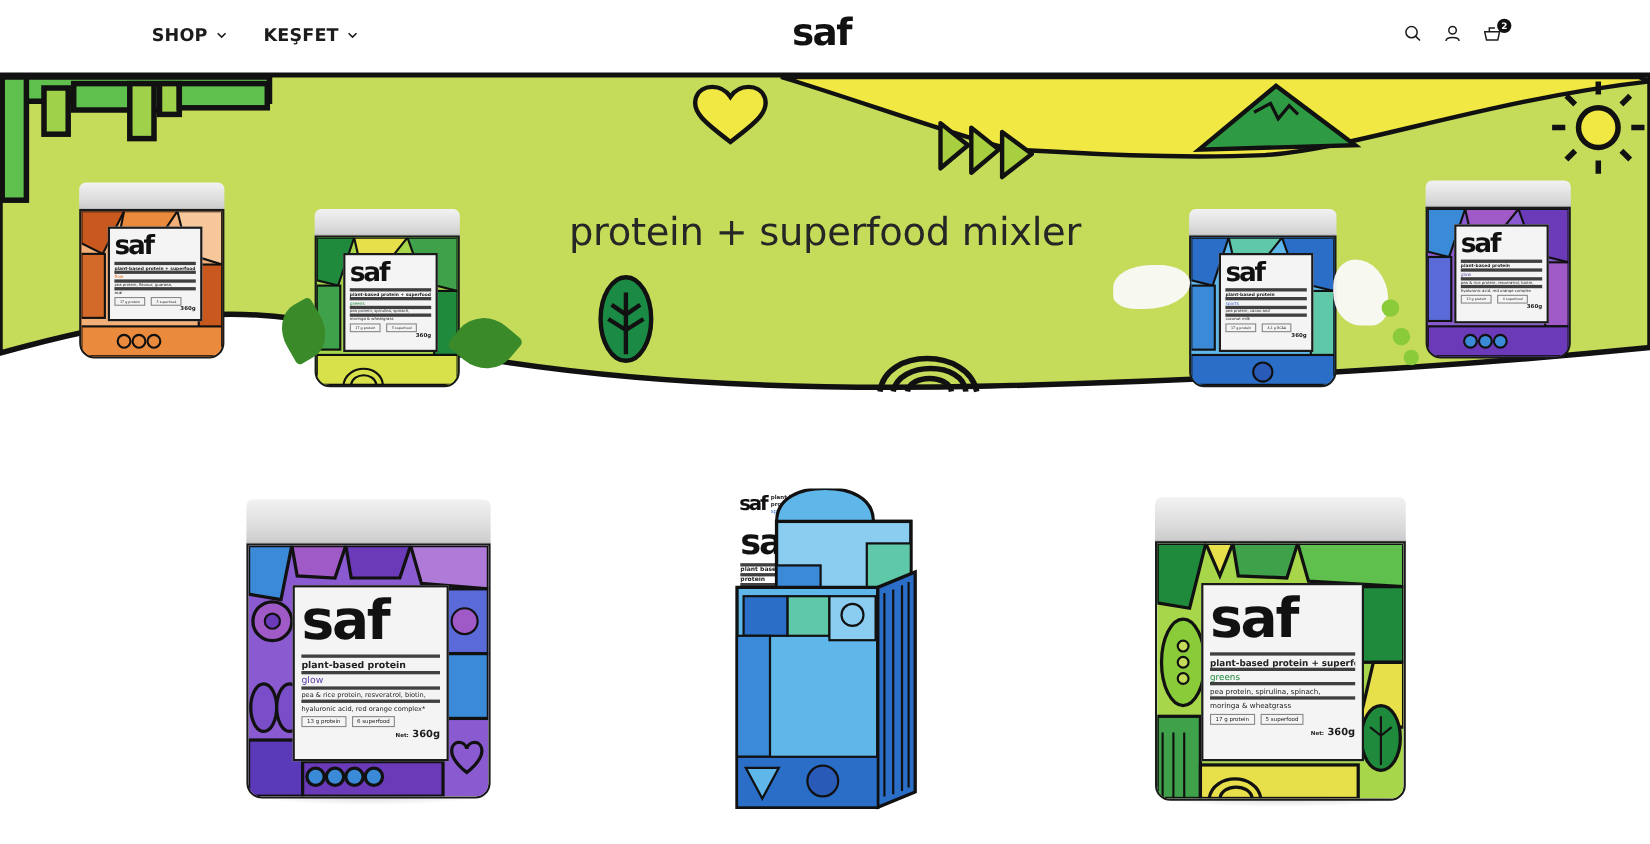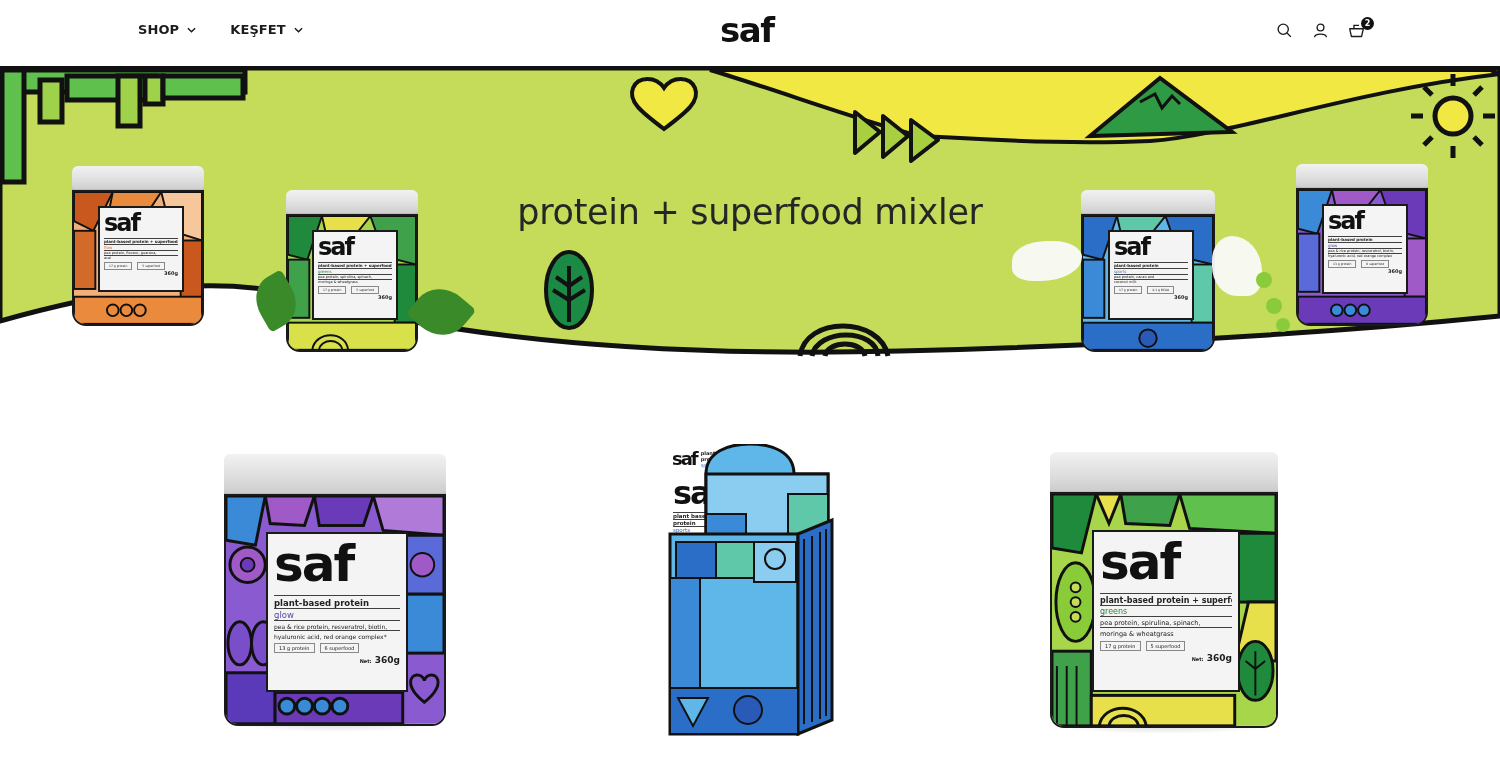--- a/index.html
+++ b/index.html
@@ -1,40 +1,40 @@
 <!DOCTYPE html>
 <html><head>
 <meta charset="utf-8">
 <style>
   * { box-sizing: border-box; margin: 0; padding: 0; }
   html, body { width: 1500px; height: 767px; overflow: hidden; background: #ffffff; font-family: "DejaVu Sans", sans-serif; color: #1c1c1c; }
   
   .header { position: absolute; left: 0; top: 0; width: 1500px; height: 64px; background: #fff; }
   .nav-left { position: absolute; left: 138px; top: 22px; display: flex; gap: 34px; }
-  .nav-item { display: flex; align-items: center; gap: 8px; font-family: "DejaVu Sans", sans-serif; font-weight: bold; font-size: 13px; letter-spacing: 0.1px; color: #1c1c1c; cursor: pointer; }
+  .nav-item { display: flex; align-items: center; gap: 8px; font-family: "DejaVu Sans", sans-serif; font-weight: bold; font-size: 16px; letter-spacing: 0.1px; color: #1c1c1c; cursor: pointer; }
   .nav-item svg { width: 9px; height: 6px; }
   .logo { position: absolute; left: 720px; top: 10px; font-family: "DejaVu Sans", sans-serif; font-weight: bold; font-size: 34px; letter-spacing: -1.5px; color: #111; line-height: 40px; }
   .nav-right { position: absolute; left: 1274px; top: 20px; display: flex; gap: 16px; align-items: center; }
   .icon-btn { width: 20px; height: 20px; position: relative; cursor: pointer; display: flex; align-items: center; justify-content: center; }
   .icon-btn svg { width: 17px; height: 17px; }
   .cart-badge { position: absolute; right: -8px; top: -3px; width: 13px; height: 13px; border-radius: 50%; background: #111; color: #fff; font-size: 8px; font-weight: bold; display: flex; align-items: center; justify-content: center; }
 
   
   .banner { position: absolute; left: 0; top: 66px; width: 1500px; height: 300px; }
   .banner svg.bg { position: absolute; left: 0; top: 0; width: 1500px; height: 300px; }
   .banner-title { position: absolute; left: 0; width: 1500px; top: 126px; text-align: center; font-family: "DejaVu Sans", sans-serif; font-size: 35px; color: #262626; letter-spacing: -0.3px; }
 
   
   .jar { position: absolute; }
   .jar .lid { position: absolute; left: 0; top: 0; width: 100%; border-radius: 6px 6px 2px 2px; background: linear-gradient(180deg, #f2f2f2 0%, #dcdcdc 60%, #c9c9c9 100%); box-shadow: inset 0 -3px 0 #bdbdbd; }
   .jar .body { position: absolute; left: 0; width: 100%; border-radius: 0 0 14px 14px; overflow: hidden; border: 2px solid #1a1a1a; }
   .jar .pattern { position: absolute; inset: 0; }
   .jar .label { position: absolute; background: #f4f4f4; border: 2px solid #1a1a1a; padding: 4px 6px; }
   .label .lsaf { font-family: "DejaVu Sans", sans-serif; font-weight: bold; color: #111; letter-spacing: -2px; line-height: 1; }
-  .label .lline { border-top: 1px solid #404040; color: #222; white-space: nowrap; overflow: hidden; }
+  .label .lline { border-top: 3px solid #404040; color: #222; white-space: nowrap; overflow: hidden; }
   .label .ltitle { font-weight: bold; }
   .label .boxes { display: flex; gap: 5px; }
   .label .box { border: 1px solid #888; padding: 1px 4px; white-space: nowrap; }
   .label .net { text-align: right; font-weight: bold; }
 
   .shadow { position: absolute; border-radius: 50%; background: radial-gradient(ellipse at center, rgba(0,0,0,0.18), rgba(0,0,0,0) 70%); }
 
   
   .product { position: absolute; cursor: pointer; }
 </style>

